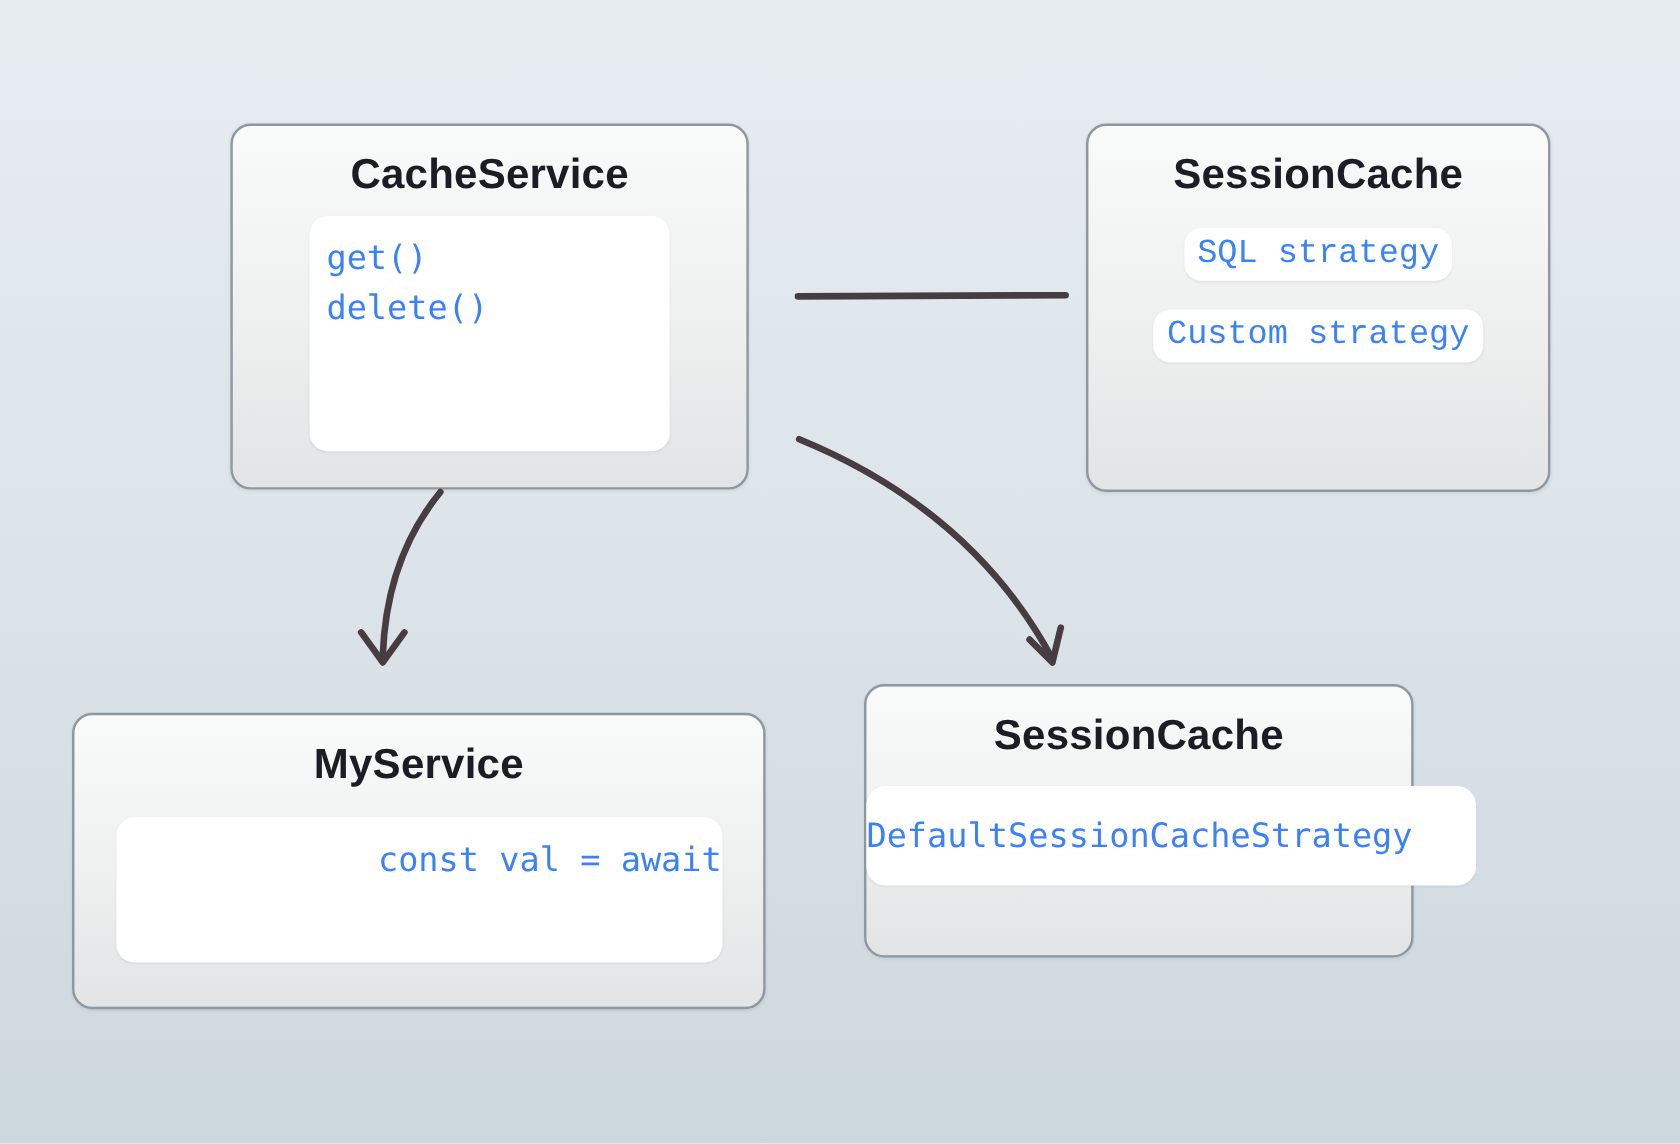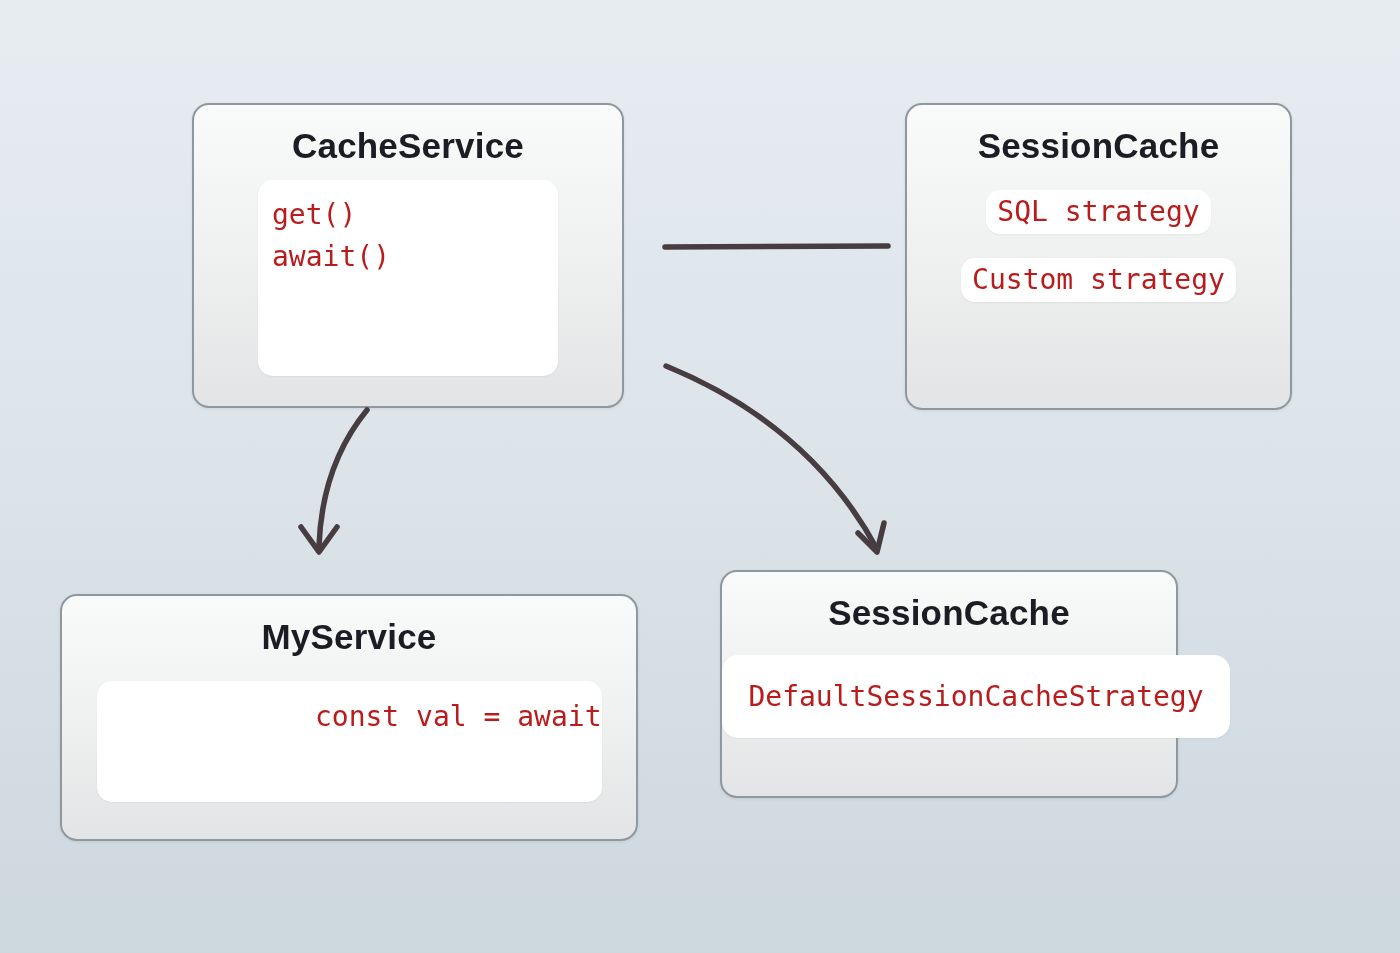--- a/index.html
+++ b/index.html
@@ -42,21 +42,21 @@
     color: #1b1d24;
     letter-spacing: 0.2px;
   }
   .code-box {
     background: #ffffff;
     border-radius: 15px;
     box-shadow: 0 1px 2px rgba(0,0,0,0.05);
   }
   .mono {
     font-family: "DejaVu Sans Mono", monospace;
-    color: #b91c1c;
+    color: #3b82f6;
     font-size: 28px;
     white-space: pre;
   }
   
   .node.cache-service { left: 192px; top: 103px; width: 432px; height: 305px; }
   .cache-service .code-box {
     width: 300px; height: 196px;
     margin: 13px auto 0;
     padding: 14px 0 0 14px;
   }
@@ -65,60 +65,61 @@
   .node.cache-strategy { left: 905px; top: 103px; width: 387px; height: 307px; }
   .cache-strategy .pill {
     width: fit-content;
     margin: 0 auto 24px;
     padding: 0 11px;
     height: 44px;
     line-height: 44px;
     background: #ffffff;
     border-radius: 14px;
     box-shadow: 0 1px 2px rgba(0,0,0,0.05);
+    font-family: Liberation Mono, monospace;
   }
   .cache-strategy .pill.first { margin-top: 23px; }
   
   .node.my-service { left: 60px; top: 570px; width: 578px; height: 247px; margin-top: 24px; }
   .my-service .code-box {
     width: 505px; height: 121px;
     margin: 23px auto 0;
     padding: 14px 0 0 14px;
     text-align: right;
   }
   .my-service .code-line { line-height: 44px; }
   
   .node.session-cache { left: 720px; top: 570px; width: 458px; height: 228px; }
   .session-cache .pill {
     width: 508px; height: 83px;
     margin: 21px auto 0;
     background: #ffffff;
     border-radius: 16px;
     box-shadow: 0 1px 2px rgba(0,0,0,0.05);
-    display: flex; align-items: center; justify-content: center;
+    display: flex; align-items: center; justify-content: flex-start;
   }
 </style>
 </head>
 <body>
 
 <div class="canvas">
 
   <svg class="edges" width="1400" height="953" viewBox="0 0 1400 953">
     <path d="M665,247 L888,246"></path>
     <path d="M367,410 Q322,465 319,546"></path>
     <polyline points="301,527 319,552 337,527"></polyline>
     <path d="M666,366 Q810,425 877,549"></path>
     <polyline points="858,533 877,552 884,523"></polyline>
   </svg>
 
   <div class="node cache-service">
     <h2 class="node-title">CacheService</h2>
     <div class="code-box">
       <div class="mono code-line">get()</div>
-      <div class="mono code-line">await()</div>
+      <div class="mono code-line">delete()</div>
     </div>
   </div>
 
   <div class="node cache-strategy">
     <h2 class="node-title">SessionCache</h2>
     <div class="pill mono first">SQL strategy</div>
     <div class="pill mono">Custom strategy</div>
   </div>
 
   <div class="node my-service">

